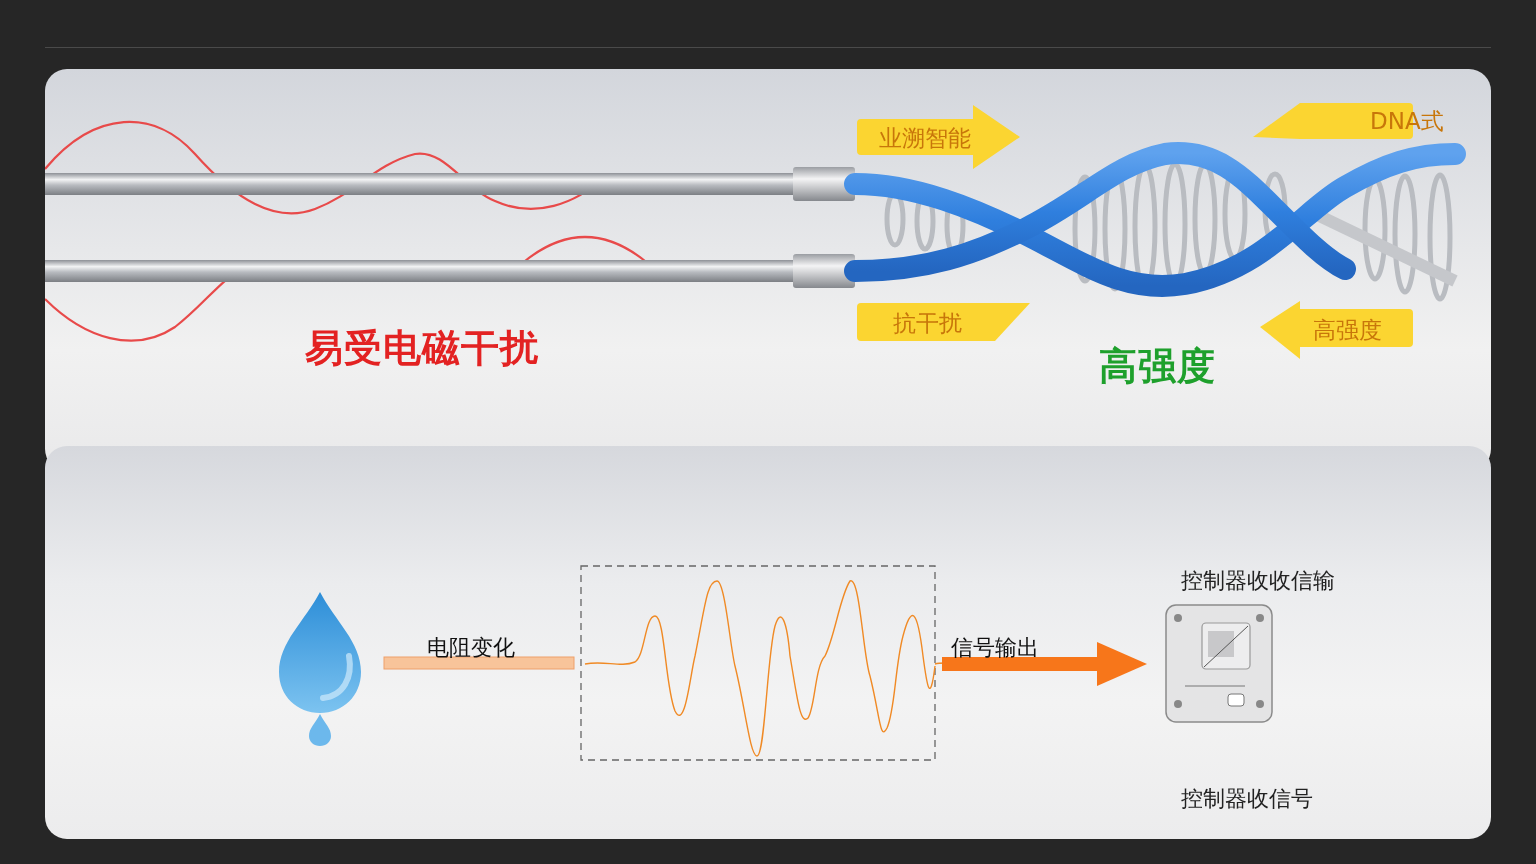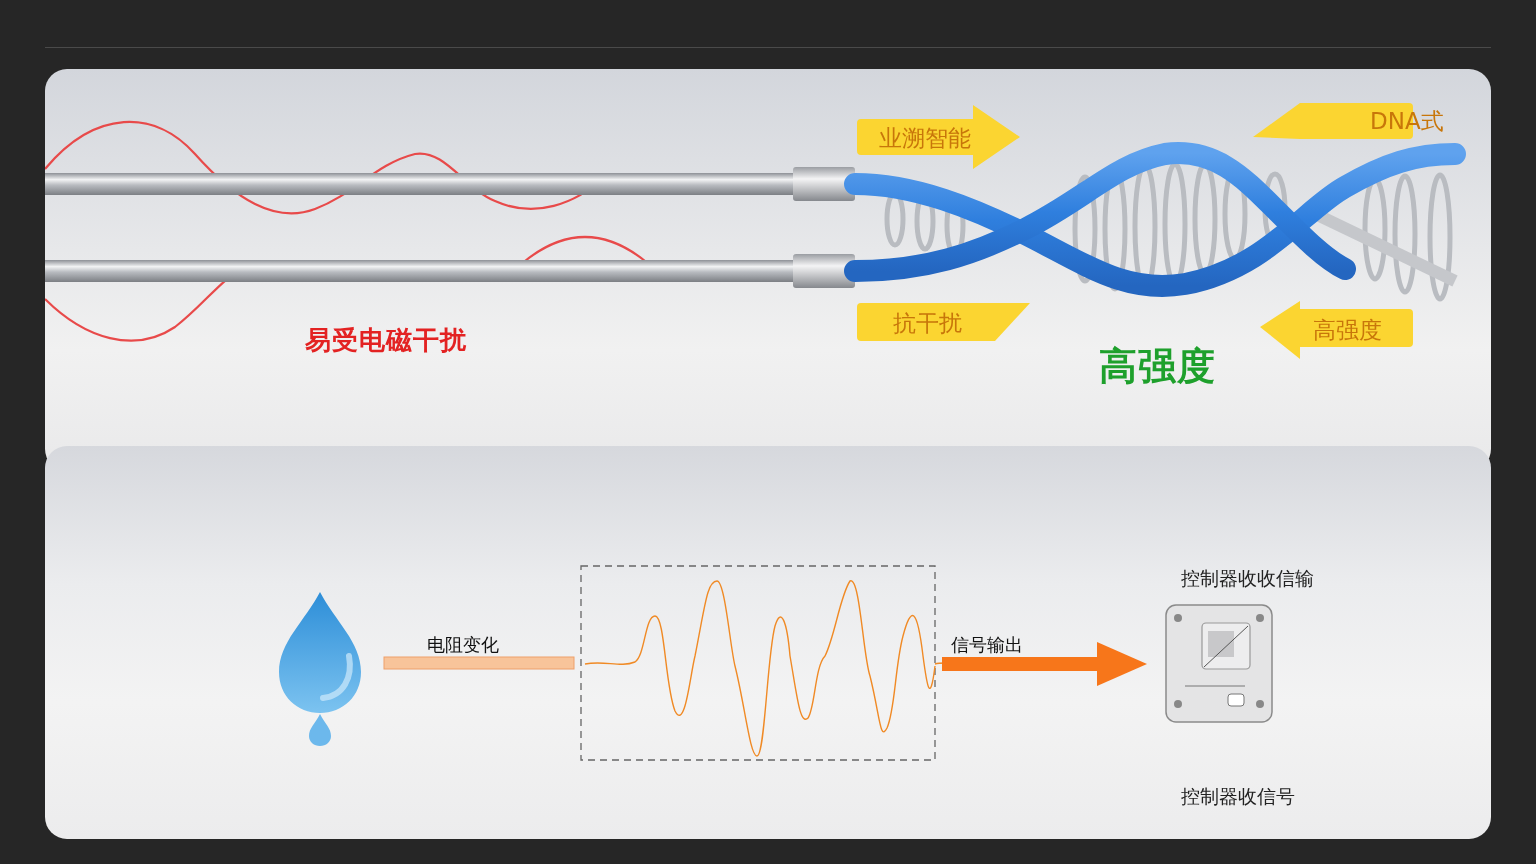--- a/index.html
+++ b/index.html
@@ -5,24 +5,24 @@
   html,body{margin:0;padding:0;}
   body{width:1536px;height:864px;background:#262626;position:relative;overflow:hidden;font-family:"DejaVu Sans","Liberation Sans",sans-serif;}
   .topline{position:absolute;left:45px;top:47px;width:1446px;height:1px;background:#4a4a4a;}
   .panel{position:absolute;left:45px;width:1446px;border-radius:22px;overflow:hidden;
     background:linear-gradient(180deg,#d3d6dc 0%,#e7e8ea 45%,#f1f1f1 70%,#e9e9ea 100%);}
   #panel1{top:69px;height:402px;}
   #panel2{top:446px;height:393px;background:linear-gradient(180deg,#d6d8dd 0%,#ebecee 35%,#f3f3f3 65%,#ececed 100%);}
   svg{position:absolute;left:0;top:0;}
   .label{position:absolute;white-space:nowrap;}
   .tag{position:absolute;font-size:23px;color:#c8760a;font-weight:normal;}
-  .red-title{left:260px;top:254px;font-size:26px;font-weight:bold;color:#e32222;letter-spacing:1px;}
+  .red-title{left:260px;top:254px;font-size:38px;font-weight:bold;color:#e32222;letter-spacing:1px;}
   .green-title{left:1054px;top:272px;font-size:38px;font-weight:bold;color:#1ea02c;letter-spacing:1px;}
-  .black{font-size:18px;color:#111;text-align:center;}
-  .gray{font-size:19px;color:#222;}
+  .black{font-size:22px;color:#111;text-align:center;}
+  .gray{font-size:22px;color:#222;}
 </style>
 </head>
 <body>
 
 <div class="topline"></div>
 
 <div class="panel" id="panel1">
   <svg width="1446" height="349" viewBox="0 0 1446 349">
     <defs>
       <linearGradient id="rod" x1="0" y1="0" x2="0" y2="1">

